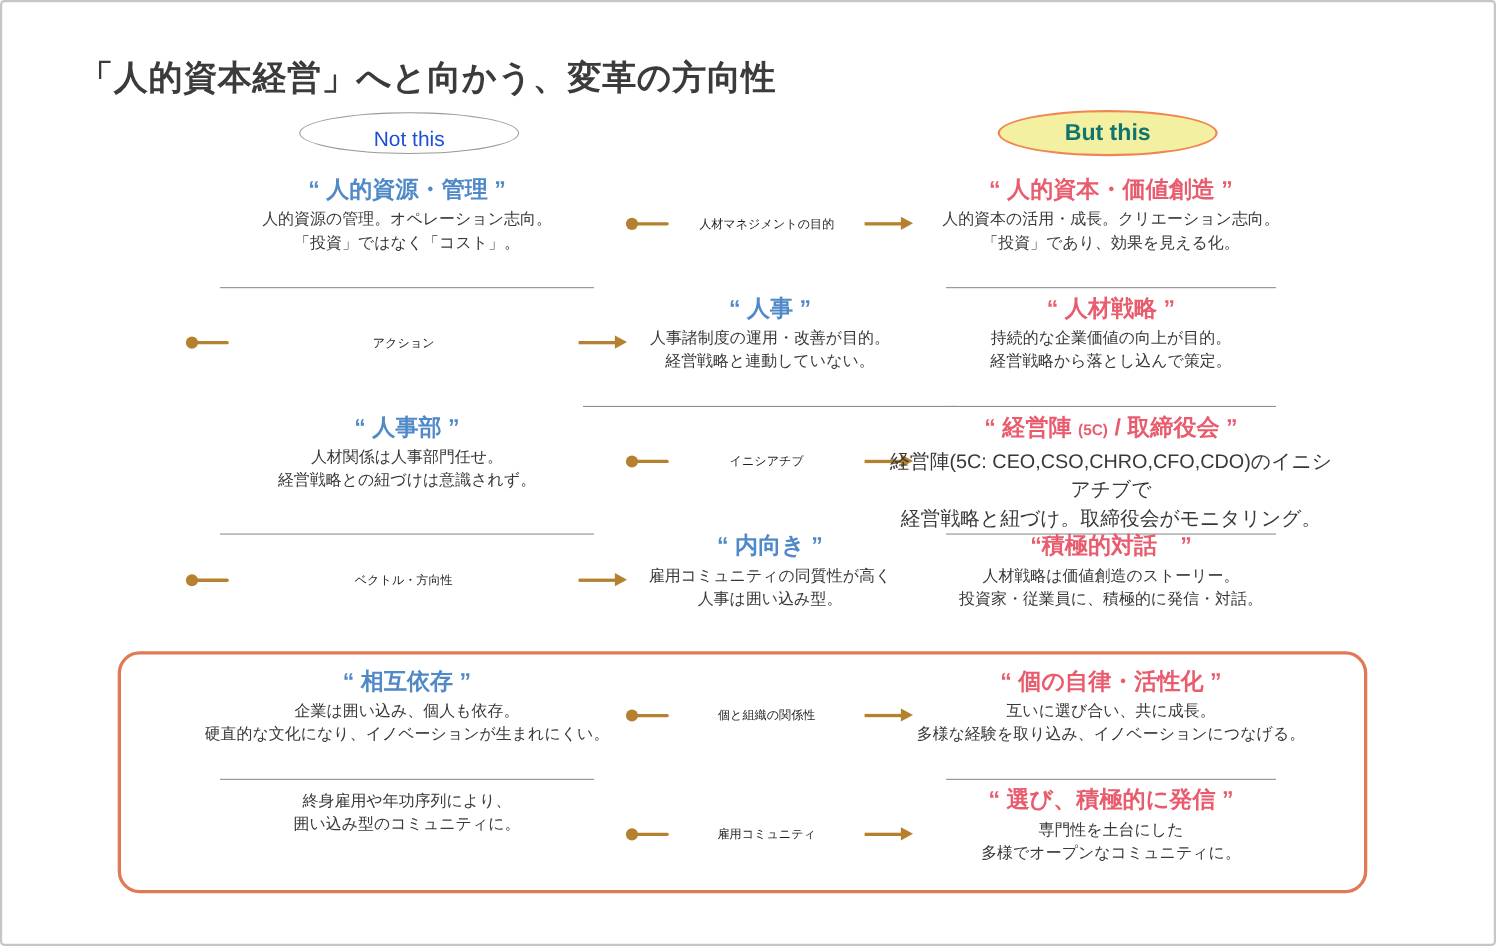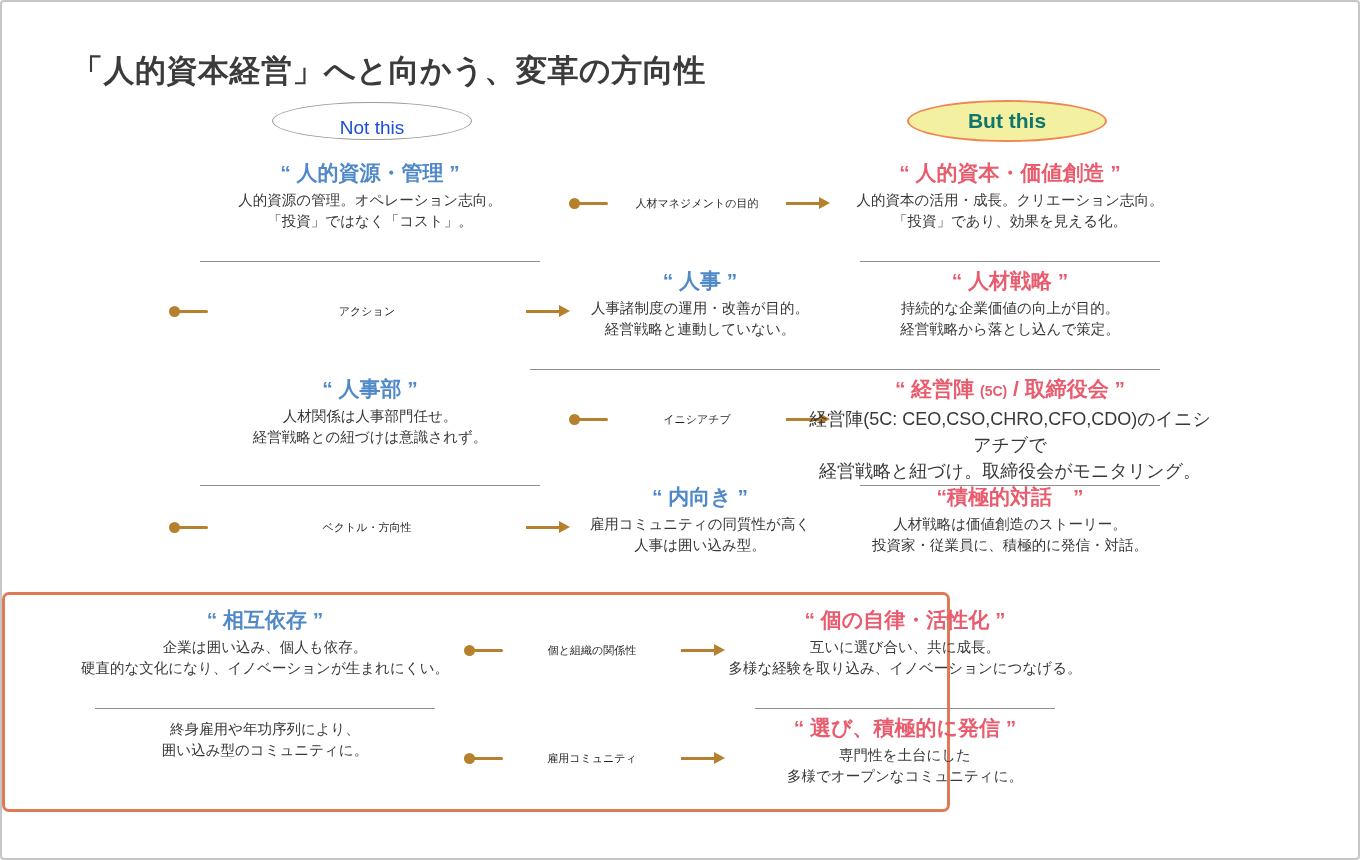--- a/index.html
+++ b/index.html
@@ -44,22 +44,22 @@
   .connector { display:flex; align-items:center; width:100%; }
   .center-label { flex:1; text-align:center; font-size:11px; font-weight:normal; color:#1f1f1f; white-space:nowrap; }
   .dotline { position:relative; width:38px; height:3px; background:var(--connector); border-radius:2px; }
   .dotline::before { content:""; position:absolute; left:-1px; top:-4px; width:11px; height:11px;
                      border-radius:50%; background:var(--connector); }
   .arrow { position:relative; width:34px; height:3px; background:var(--connector); margin-right:10px; }
   .arrow::after { content:""; position:absolute; right:-10px; top:-5px;
                   border-left:11px solid var(--connector);
                   border-top:6.5px solid transparent; border-bottom:6.5px solid transparent; }
 
-  .highlight-group { width:948px; height:220px;
-                     border:3px solid var(--highlight_border); border-radius:7px; padding-top:12px; }
+  .highlight-group { margin-left:105px; width:1136px; height:220px;
+                     border:3px solid var(--highlight_border); border-radius:20px; padding-top:12px; }
   .highlight-group .row { margin-left:60px; }
 </style>
 </head>
 <body>
 
 <div class="slide">
 
   <h1 class="slide-title">「人的資本経営」へと向かう、変革の方向性</h1>
 
   <div class="badge not-this">

